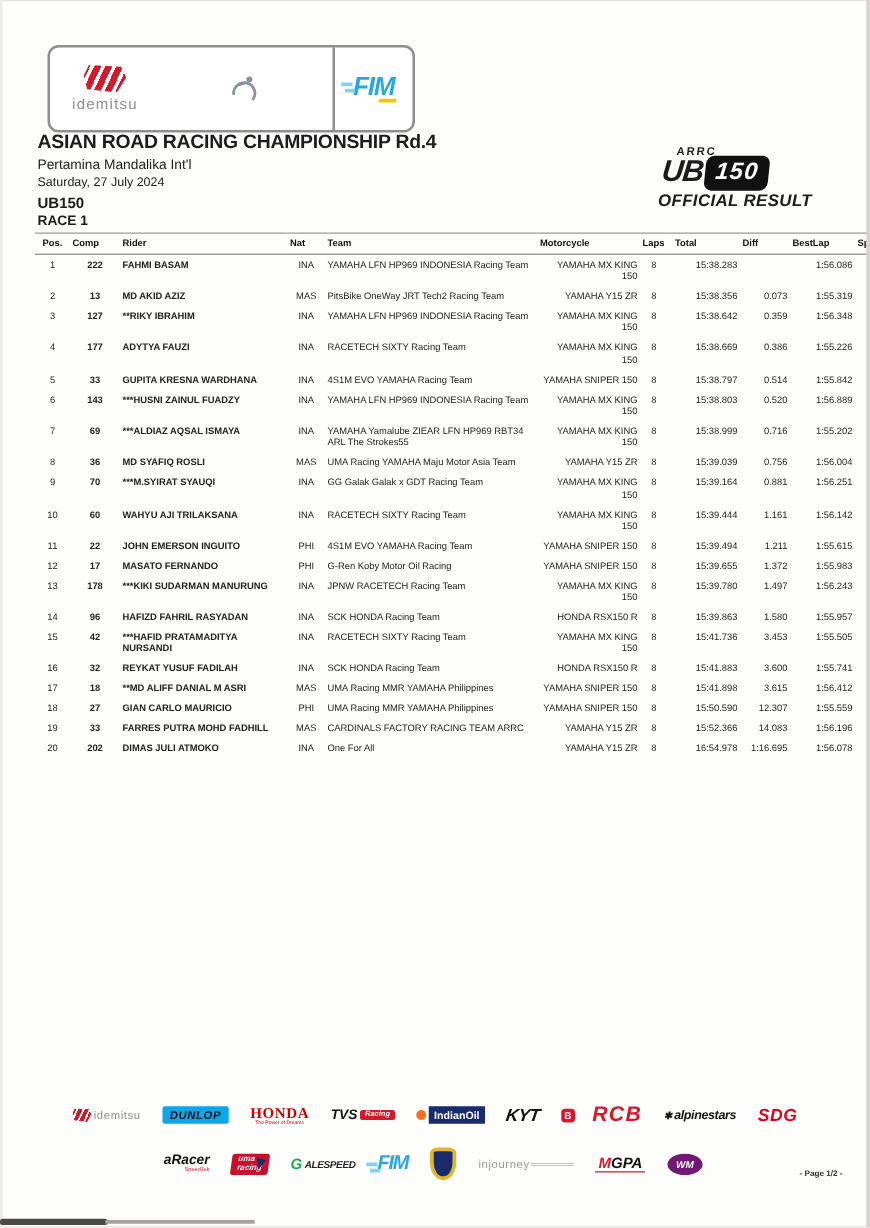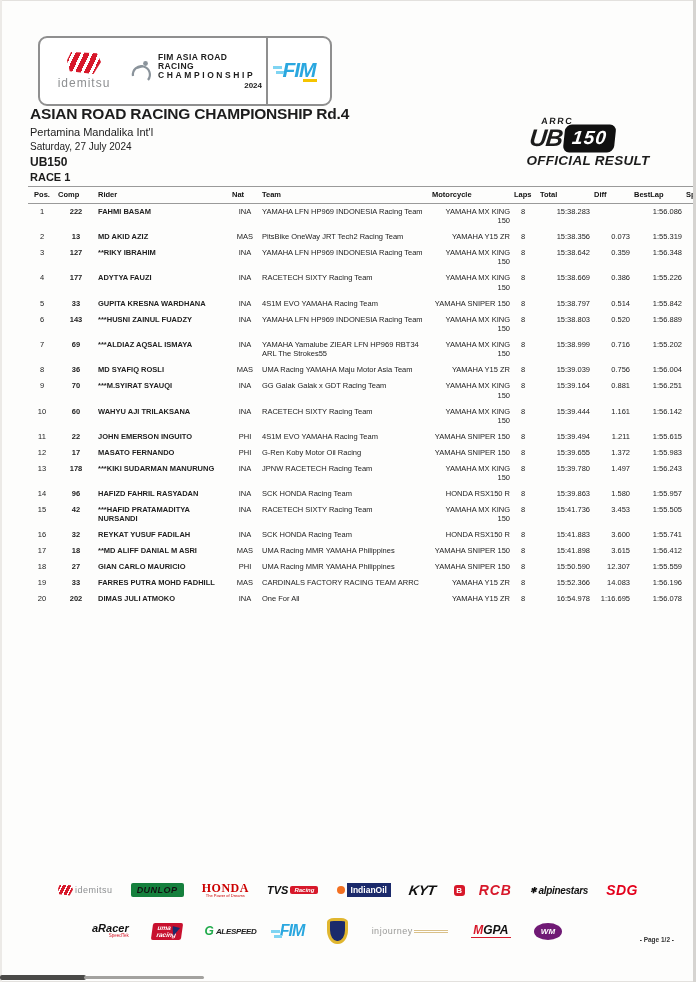--- a/index.html
+++ b/index.html
@@ -89,35 +89,35 @@
     display:flex; align-items:center; justify-content:center;
     font-size:7.3px; font-style:italic; font-weight:bold; color:#2a2a2a;
   }
   
   .sponsors{position:absolute; display:flex; align-items:center;}
   .sponsors.row1{left:58px; top:882px; width:580px; justify-content:space-between;}
   .sponsors.row2{left:92px; top:918px; width:470px; justify-content:space-between;}
   .logo{display:flex; align-items:center; gap:2px;}
   .lg-idemitsu .mark{width:15px;height:11px;background:repeating-linear-gradient(115deg,#d7182a 0 3px,#fff 3px 4.5px);clip-path:polygon(12% 0,88% 6%,100% 45%,78% 100%,8% 88%,0 38%);}
   .lg-idemitsu .txt{font-size:9px;color:#8d8f91;letter-spacing:.5px;}
-  .lg-dunlop{background:#15803d;border-radius:2px;padding:2px 6px;font-size:9px;font-weight:900;font-style:italic;color:#111;letter-spacing:.5px;}
+  .lg-dunlop{background:#0ea5e9;border-radius:2px;padding:2px 6px;font-size:9px;font-weight:900;font-style:italic;color:#111;letter-spacing:.5px;}
   .lg-honda{flex-direction:column;gap:0;line-height:1;}
   .lg-honda .txt{font-family:"Liberation Serif",serif;font-size:12px;font-weight:bold;color:#cc0000;letter-spacing:.5px;}
   .lg-honda .tag{font-size:4px;color:#cc0000;}
   .lg-tvs .txt{font-size:11px;font-weight:900;font-style:italic;color:#111;}
   .lg-tvs .sub{background:#d7182a;color:#fff;font-size:6px;font-style:italic;font-weight:bold;border-radius:2px;padding:1px 4px;}
   .lg-indianoil .dot{width:8px;height:8px;border-radius:50%;background:#f37021;}
   .lg-indianoil .box{background:#1b2a6b;color:#fff;font-size:8.5px;font-weight:bold;padding:2px 4px;}
   .lg-kyt{font-size:14px;font-weight:900;font-style:italic;color:#111;letter-spacing:-.5px;transform:skewX(-8deg);}
   .lg-rcb .emb{width:11px;height:11px;border-radius:3px;background:#d7182a;color:#fff;font-size:8px;font-weight:900;display:flex;align-items:center;justify-content:center;}
-  .lg-rcb .txt{font-size:14px;font-weight:900;font-style:italic;color:#d7182a;letter-spacing:1px;padding-left:12px;}
+  .lg-rcb .txt{font-size:17px;font-weight:900;font-style:italic;color:#d7182a;letter-spacing:1px;padding-left:12px;}
   .lg-alpinestars{font-size:10px;font-weight:bold;font-style:italic;color:#111;letter-spacing:-.3px;}
   .lg-alpinestars .star{font-size:8px;}
   .lg-sdg{font-size:14px;font-weight:900;color:#e3001b;letter-spacing:.5px;font-style:italic;}
-  .lg-aracer{flex-direction:column;gap:0;line-height:1;}
+  .lg-aracer{flex-direction:column;gap:0;line-height:1;margin-left:39px;}
   .lg-aracer .txt{font-size:11px;font-weight:900;font-style:italic;color:#111;}
   .lg-aracer .sub{font-size:4.5px;color:#d7182a;align-self:flex-end;}
   .lg-uma{background:#c8102e;transform:skewX(-8deg);border-radius:2px;padding:2px 5px;line-height:6.5px;position:relative;}
   .lg-uma .l1,.lg-uma .l2{font-size:6.5px;font-weight:900;font-style:italic;color:#fff;}
   .lg-uma .acc{position:absolute;right:2px;top:3px;width:8px;height:10px;background:#1b2a6b;clip-path:polygon(0 0,100% 20%,30% 100%);}
   .lg-galespeed .g{font-size:12px;font-weight:900;font-style:italic;color:#1faa4a;}
   .lg-galespeed .txt{font-size:8px;font-weight:900;font-style:italic;color:#222;letter-spacing:-.3px;}
   .lg-fim2 .fim-wordmark{font-size:16px;line-height:14px;}
   .imi-shield{width:15px;height:20px;background:#1b2a6b;border:3px solid #e0b62f;border-radius:7px 7px 10px 10px / 4px 4px 14px 14px;}
   .lg-injourney{flex-direction:row;gap:1px;line-height:1;}
@@ -144,25 +144,20 @@
     <div class="banner-cell cell-idemitsu">
       <div class="idemitsu-mark"></div>
       <div class="idemitsu-text">idemitsu</div>
     </div>
     <div class="banner-cell cell-champ">
       <svg class="rider-icon" viewBox="0 0 26 26">
         <path d="M5 18 a8.5 8.5 0 1 1 15 4" stroke="#8a939b" stroke-width="2.2" fill="none"></path>
         <circle cx="17.5" cy="5.5" r="2.4" fill="#8a939b"></circle>
         <path d="M9 10 l6 -2" stroke="#8a939b" stroke-width="2" fill="none"></path>
       </svg>
-      <div class="champ-text">
-        <div class="champ-line1">FIM ASIA ROAD RACING</div>
-        <div class="champ-line2">CHAMPIONSHIP</div>
-        <div class="champ-year">2024</div>
-      </div>
     </div>
     <div class="banner-cell cell-fim">
       <div class="fim-wordmark">FIM</div>
       <div class="fim-sub"></div>
     </div>
   </div>
 
   <div class="title-block">
     <div class="event-title">ASIAN ROAD RACING CHAMPIONSHIP Rd.4</div>
     <div class="event-venue">Pertamina Mandalika Int'l</div>

